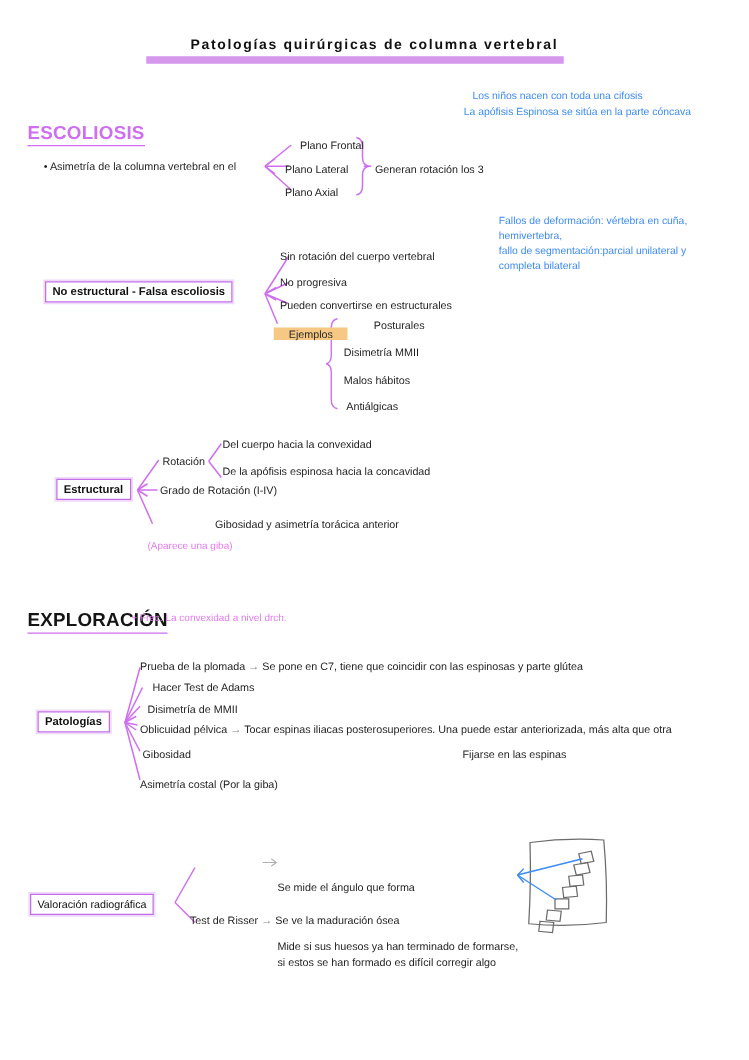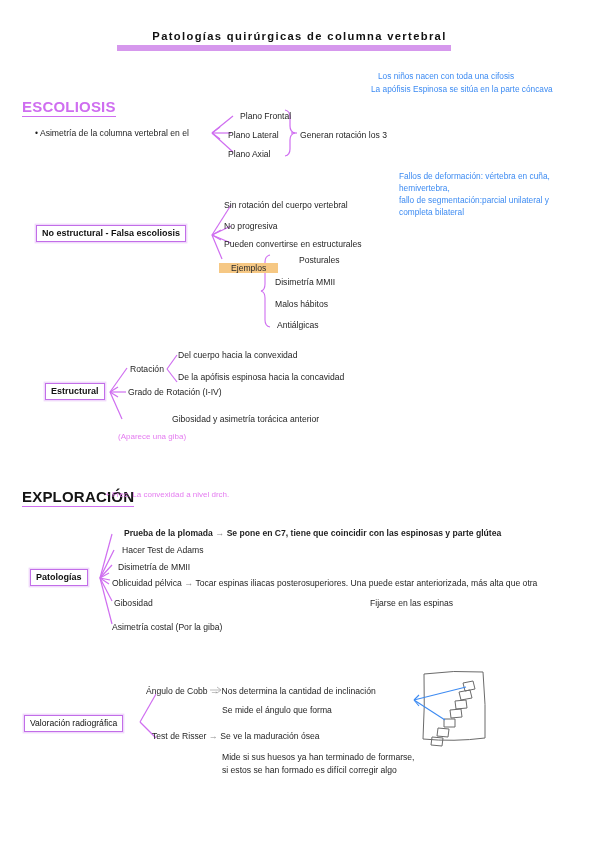--- a/index.html
+++ b/index.html
@@ -179,43 +179,38 @@
   <div class="abs t" style="left:178px;top:372px;">De la apófisis espinosa hacia la concavidad</div>
   <div class="abs t" style="left:128px;top:387px;">Grado de Rotación (I-IV)</div>
   <div class="abs t" style="left:124px;top:414px;margin-left:48px;">Gibosidad y asimetría torácica anterior</div>
   <div class="abs t-pink" style="left:118px;top:432px;">(Aparece una giba)</div>
 
   <div class="abs section-head" id="exploracion-head">EXPLORACIÓN</div>
   <div class="abs t-pink" style="left:105px;top:490px;">+ Frec. La convexidad a nivel drch.</div>
 
   <div class="node bold" style="left:30px;top:569px;">Patologías</div>
 
-  <div class="abs t" style="left:124px;top:528px;font-weight:bold;">
+  <div class="abs t" style="left:112px;top:528px;">
     <span>Prueba de la plomada</span>
     <span class="arrow-gl">→</span>
     <span>Se pone en C7, tiene que coincidir con las espinosas y parte glútea</span>
   </div>
   <div class="abs t" style="left:122px;top:545px;">Hacer Test de Adams</div>
   <div class="abs t" style="left:118px;top:562px;">Disimetría de MMII</div>
   <div class="abs t" style="left:112px;top:578px;">
     <span>Oblicuidad pélvica</span>
     <span class="arrow-gl">→</span>
     <span>Tocar espinas iliacas posterosuperiores. Una puede estar anteriorizada, más alta que otra</span>
   </div>
   <div class="abs t" style="left:114px;top:598px;">Gibosidad</div>
   <div class="abs t" style="left:112px;top:622px;">Asimetría costal (Por la giba)</div>
   <div class="abs t" style="left:370px;top:598px;">Fijarse en las espinas</div>
 
   <div class="node reg" style="left:24px;top:715px;">Valoración radiográfica</div>
 
-  <div class="abs t" style="left:146px;top:686px;">
-    <span>Ángulo de Cobb</span>
-    <span class="arrow-gl">→</span>
-    <span>Nos determina la cantidad de inclinación</span>
-  </div>
   <div class="abs t" style="left:222px;top:705px;">Se mide el ángulo que forma</div>
 
   <div class="abs t" style="left:152px;top:731px;">
     <span>Test de Risser</span>
     <span class="arrow-gl">→</span>
     <span>Se ve la maduración ósea</span>
   </div>
 
   <div class="abs t" style="left:222px;top:752px;">Mide si sus huesos ya han terminado de formarse,</div>
   <div class="abs t" style="left:222px;top:765px;">si estos se han formado es difícil corregir algo</div>

